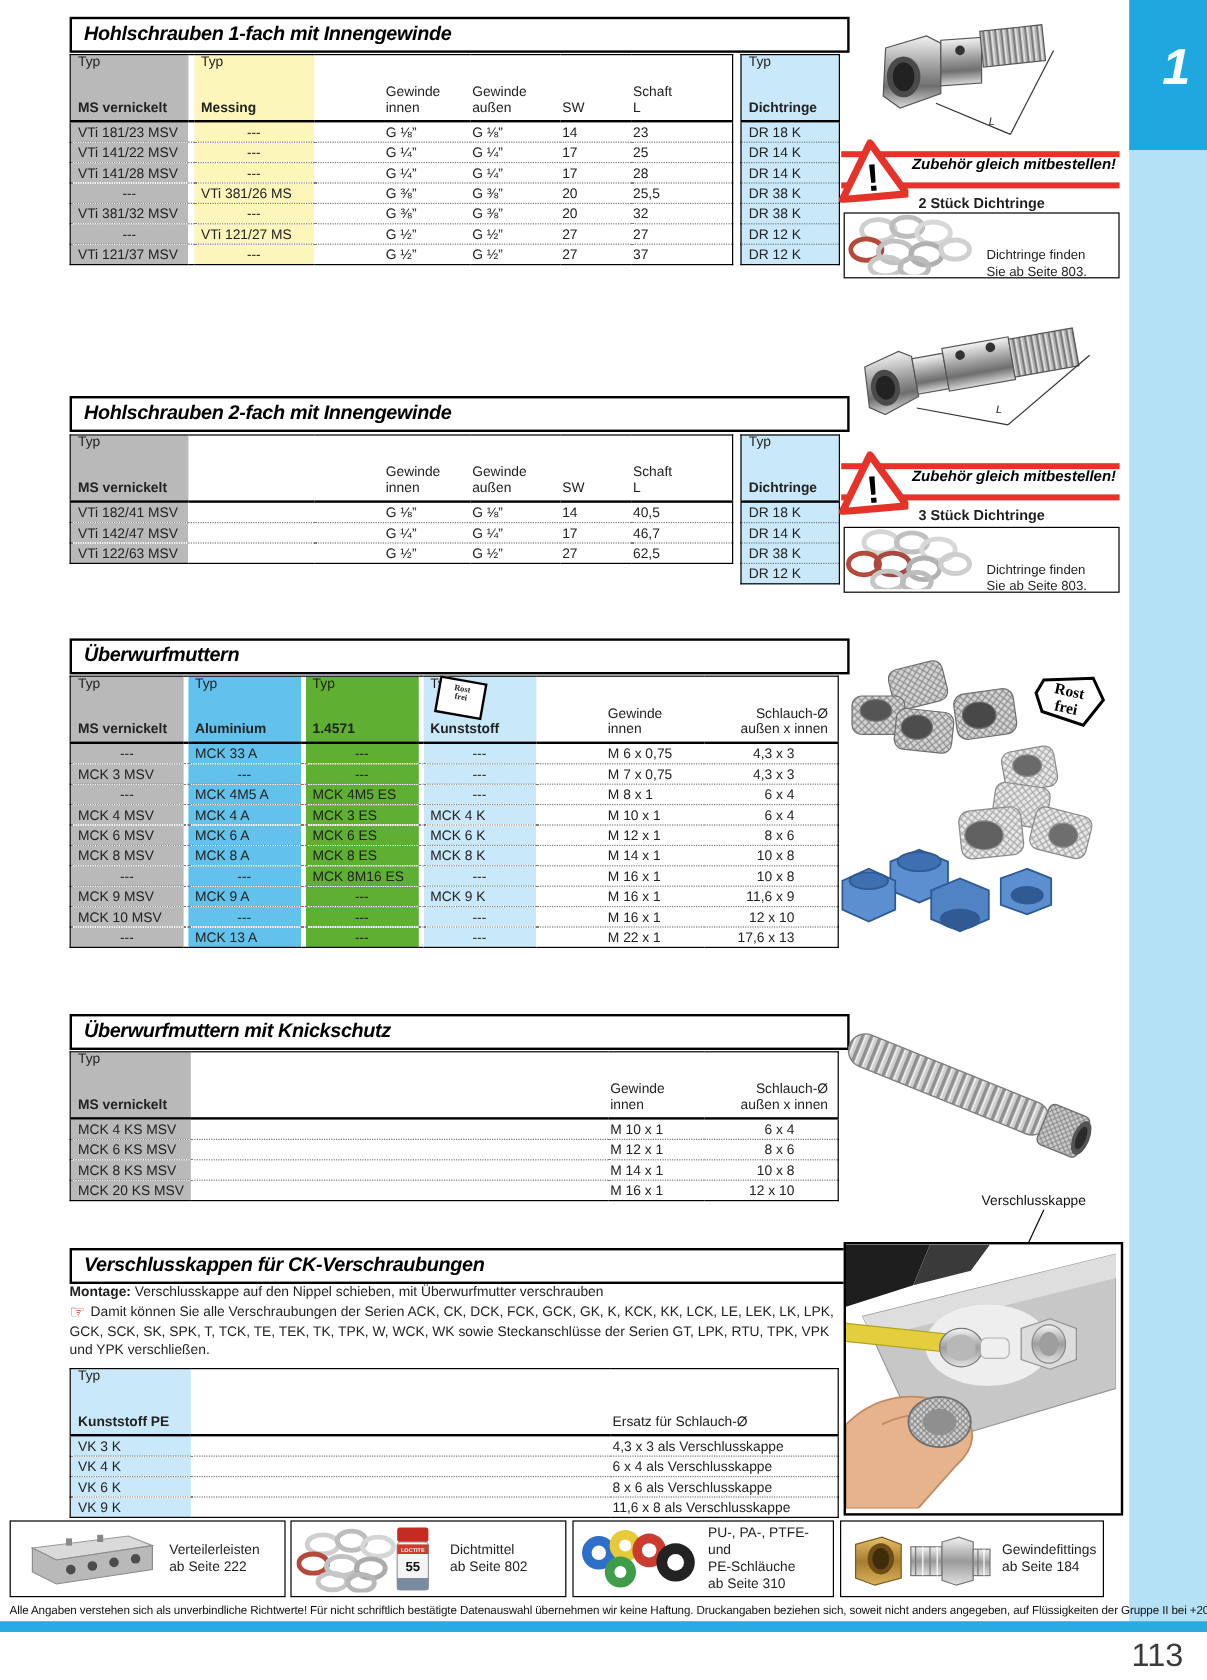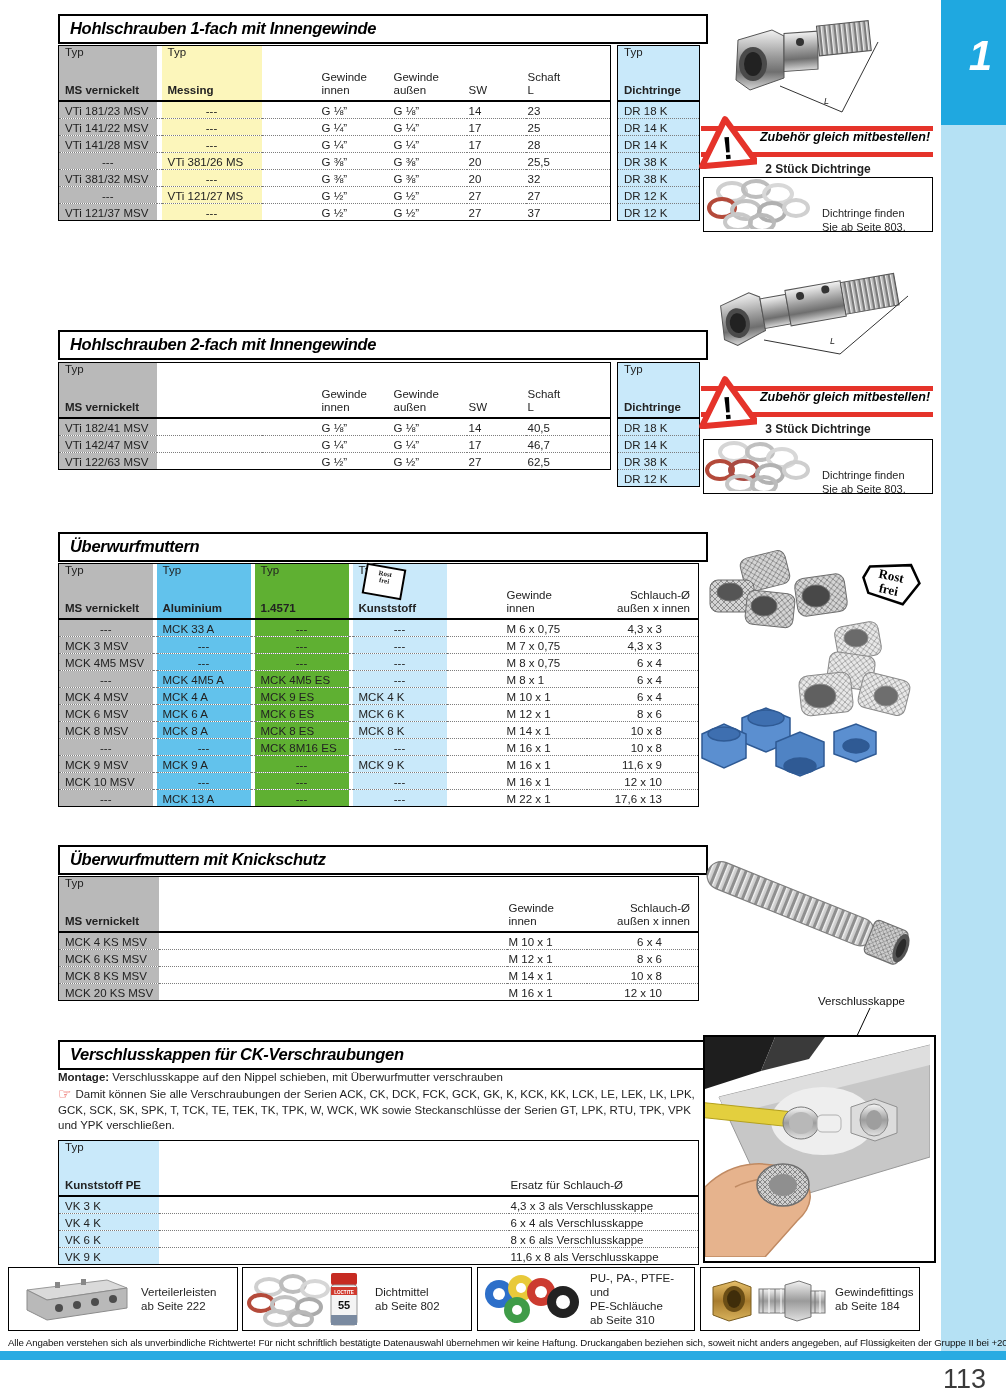--- a/index.html
+++ b/index.html
@@ -510,47 +510,36 @@
             <td class="gap"></td>
             <td class="c-typ bg-ablue dash">---</td>
             <td class="gap"></td>
             <td class="c-typ bg-green dash">---</td>
             <td class="gap"></td>
             <td class="c-typ bg-lblue dash">---</td>
             <td class="c-innen">M 7 x 0,75</td>
             <td class="c-schlauch">4,3 x 3</td>
           </tr>
           <tr>
-            <td class="c-typ bg-gray">MCK 4M5 MSV</td>
-            <td class="gap"></td>
-            <td class="c-typ bg-ablue dash">---</td>
-            <td class="gap"></td>
-            <td class="c-typ bg-green dash">---</td>
-            <td class="gap"></td>
-            <td class="c-typ bg-lblue dash">---</td>
-            <td class="c-innen">M 8 x 0,75</td>
-            <td class="c-schlauch">6 x 4</td>
-          </tr>
-          <tr>
             <td class="c-typ bg-gray dash">---</td>
             <td class="gap"></td>
             <td class="c-typ bg-ablue">MCK 4M5 A</td>
             <td class="gap"></td>
             <td class="c-typ bg-green">MCK 4M5 ES</td>
             <td class="gap"></td>
             <td class="c-typ bg-lblue dash">---</td>
             <td class="c-innen">M 8 x 1</td>
             <td class="c-schlauch">6 x 4</td>
           </tr>
           <tr>
             <td class="c-typ bg-gray">MCK 4 MSV</td>
             <td class="gap"></td>
             <td class="c-typ bg-ablue">MCK 4 A</td>
             <td class="gap"></td>
-            <td class="c-typ bg-green">MCK 9 ES</td>
+            <td class="c-typ bg-green">MCK 3 ES</td>
             <td class="gap"></td>
             <td class="c-typ bg-lblue">MCK 4 K</td>
             <td class="c-innen">M 10 x 1</td>
             <td class="c-schlauch">6 x 4</td>
           </tr>
           <tr>
             <td class="c-typ bg-gray">MCK 6 MSV</td>
             <td class="gap"></td>
             <td class="c-typ bg-ablue">MCK 6 A</td>
             <td class="gap"></td>

